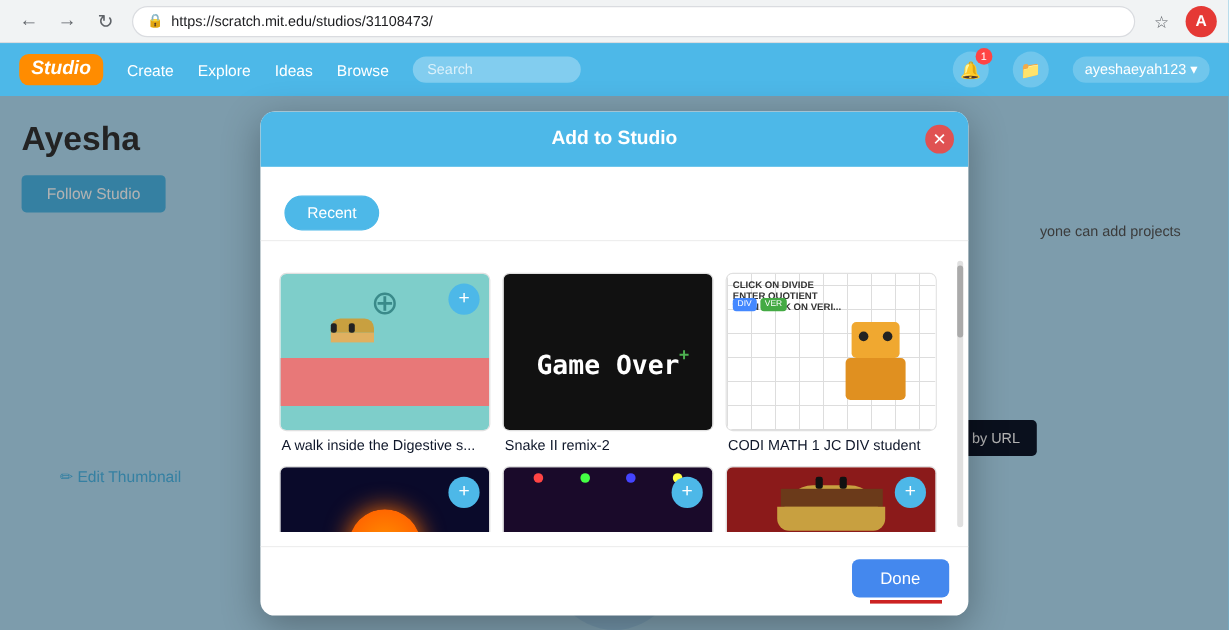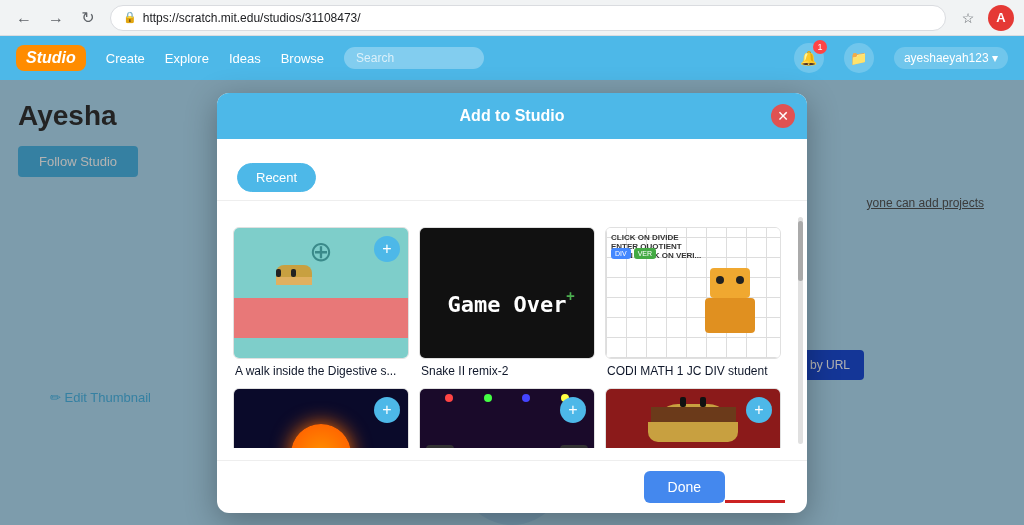--- a/index.html
+++ b/index.html
@@ -193,30 +193,29 @@
       bottom: 0;
       left: 50%;
       transform: translateX(-50%);
       width: 200px;
       height: 200px;
       opacity: 0.3;
     }
     .anyone-can-bg {
       position: absolute;
       right: 40px;
-      top: 116px;
+      top: 106px;
       font-size: 12px;
       color: #555;
-      text-decoration: underline;
     }
     .by-url-btn-bg {
       position: absolute;
       right: 160px;
       top: 270px;
-      background: #1d4ed8;
+      background: #0f172a;
       color: white;
       border: none;
       border-radius: 4px;
       padding: 8px 14px;
       font-size: 12px;
       cursor: pointer;
     }
     .browse-projects-btn-bg {
       position: absolute;
       right: 30px;
@@ -850,19 +849,19 @@
         </div>
 
       </div>
 
       <div class="scroll-bar-side">
         <div class="scroll-thumb"></div>
       </div>
     </div>
 
     <div class="modal-footer">
-      <div style="display:flex; align-items:flex-end;">
+      <div style="display:flex; flex-direction:column; align-items:flex-end;">
         <button class="done-btn">Done</button>
         <div class="done-underline"></div>
       </div>
     </div>
   </div>
 </div>
 
 </body></html>

